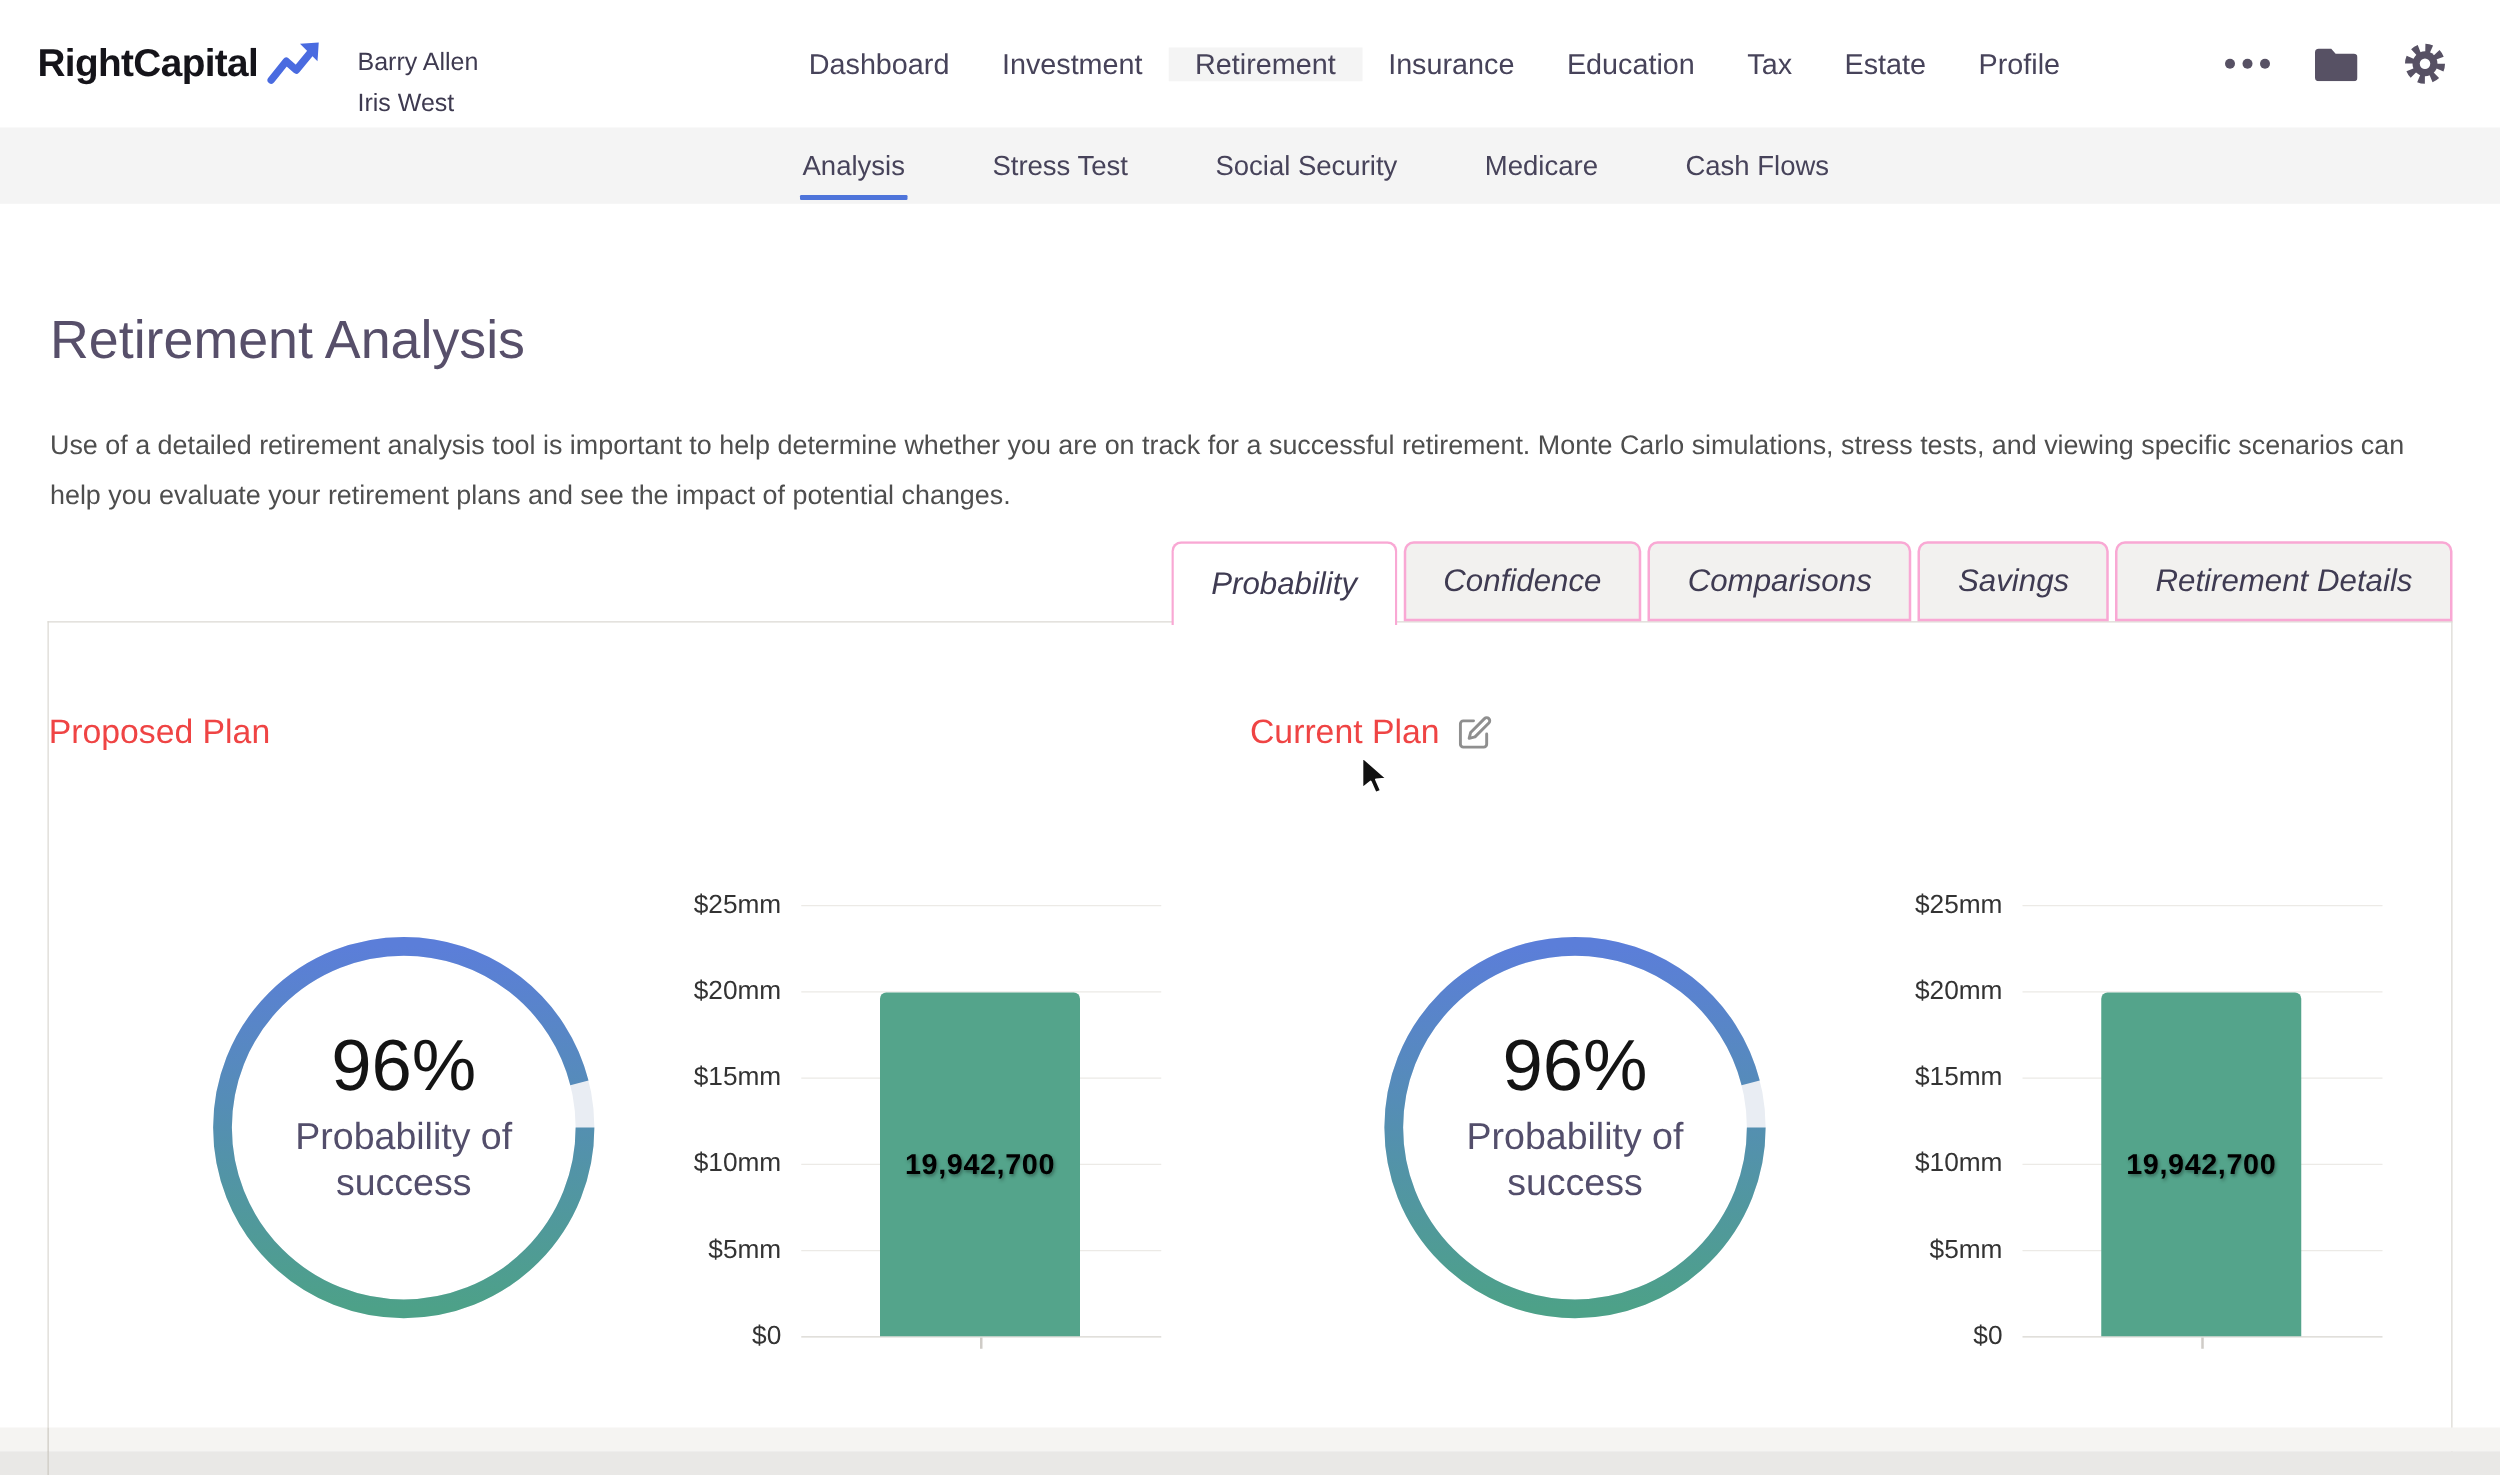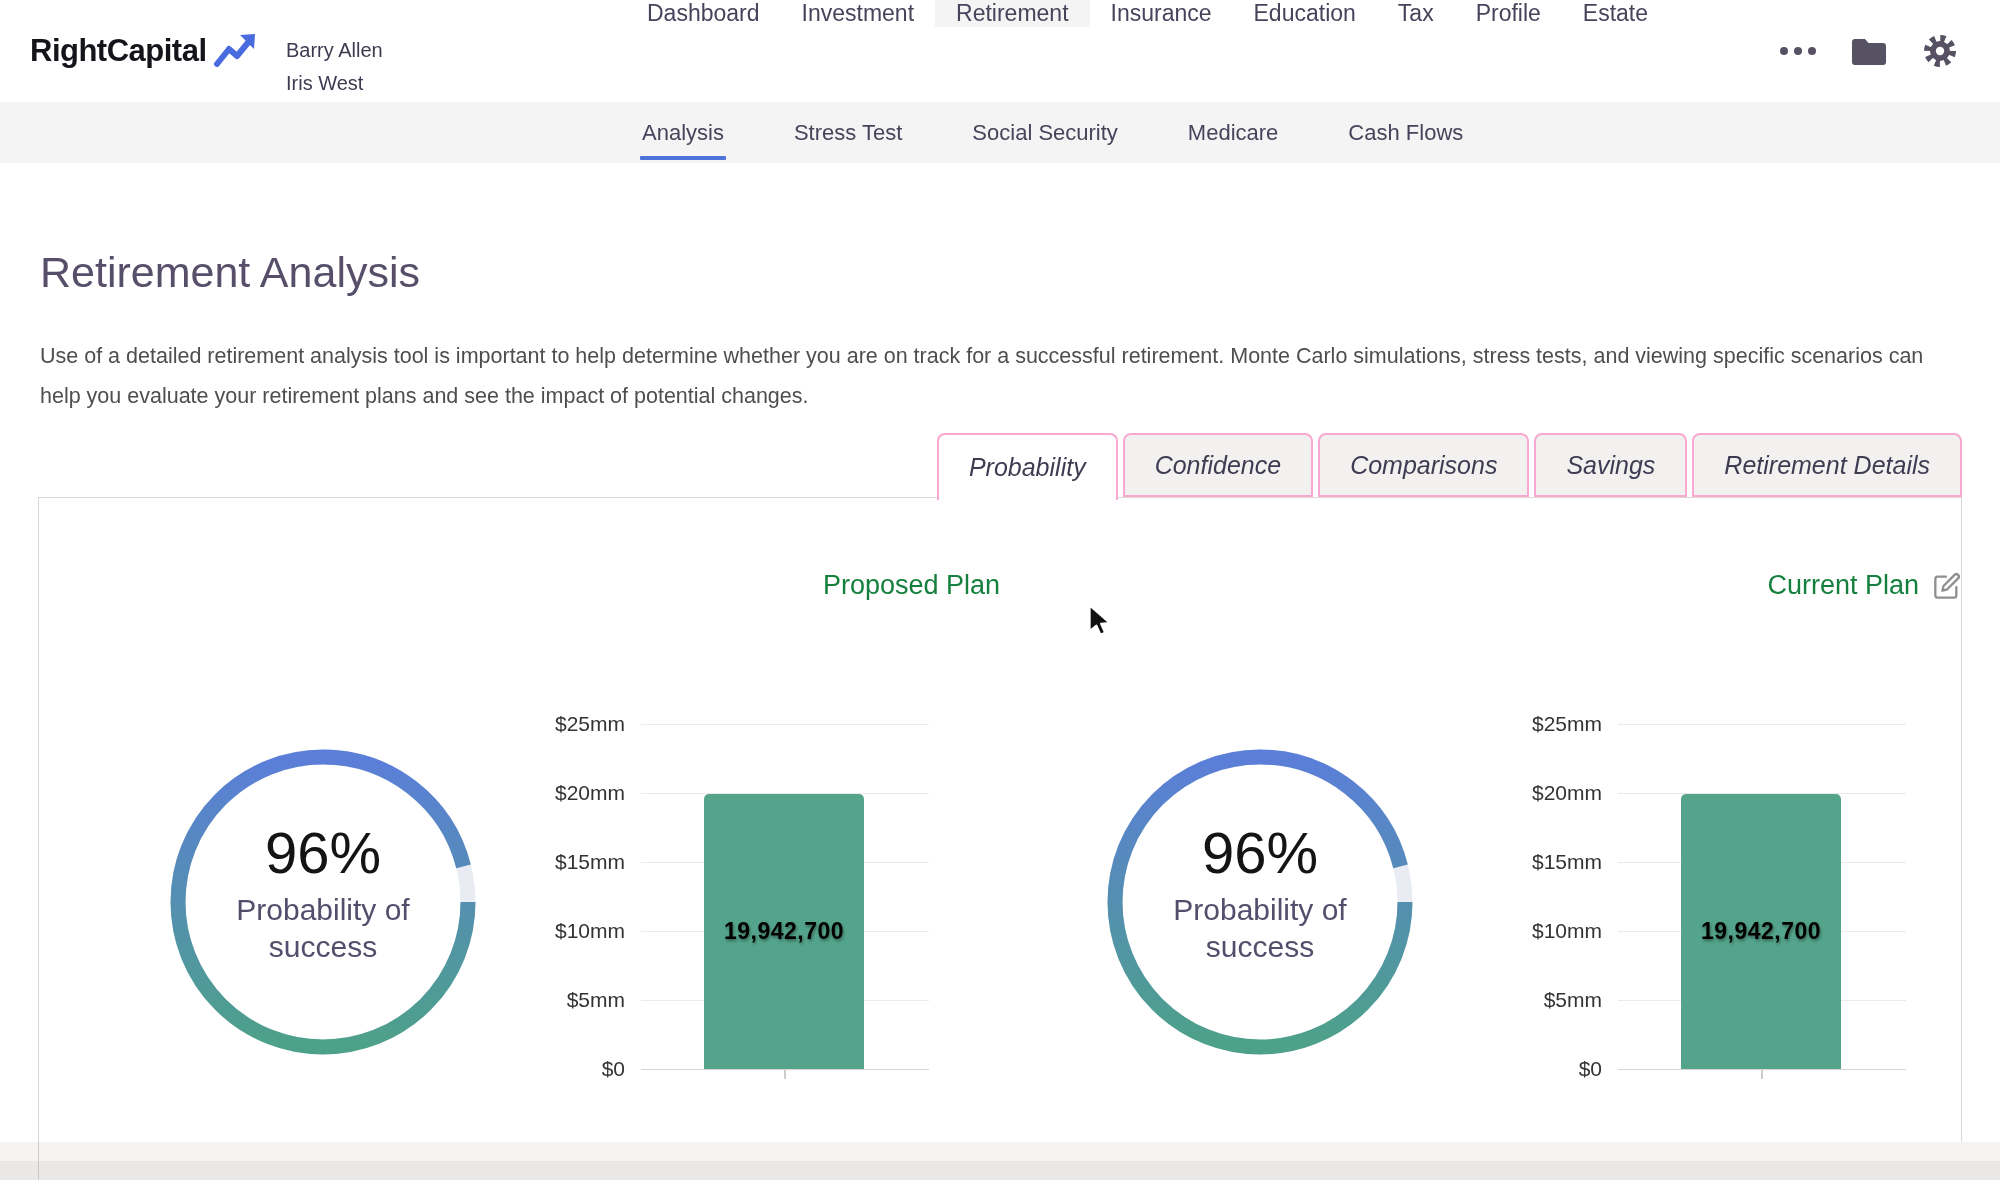--- a/index.html
+++ b/index.html
@@ -5,21 +5,21 @@
   * { margin:0; padding:0; box-sizing:border-box; }
   html,body { background:#fff; }
   body { font-family:"Liberation Sans", sans-serif; }
   .screen { position:relative; width:2000px; height:1180px; background:#fff; overflow:hidden; }
 
   
   .topnav { position:absolute; left:0; top:0; width:2000px; height:102px; background:#fff; }
   .logo-wrap { position:absolute; left:30px; top:0; height:102px; display:flex; align-items:center; gap:6px; cursor:pointer; }
   .logo-text { font-size:31px; font-weight:700; color:#15141a; letter-spacing:-0.5px; }
   .clients { position:absolute; left:286px; top:17px; font-size:20px; color:#3e3a50; line-height:33px; cursor:pointer;margin-top:17px; }
-  .nav { position:absolute; left:626px; top:0; height:102px; display:flex; align-items:flex-start; }
+  .nav { position:absolute; left:626px; top:0; height:102px; display:flex; align-items:center; }
   .nav-item { display:flex; align-items:center; padding:0 21px; font-size:23px; color:#47435a; cursor:pointer; white-space:nowrap; }
   .nav-item.active { background:#f4f4f4; }
   .nav-icons { position:absolute; right:42px; top:0; height:102px; display:flex; align-items:center; gap:36px; }
   .icon-btn { display:flex; align-items:center; justify-content:center; cursor:pointer; }
   .dots { display:flex; gap:6px; }
   .dots i { width:8px; height:8px; border-radius:50%; background:#575164; }
 
   
   .subnav { position:absolute; left:0; top:102px; width:2000px; height:61px; background:#f4f4f4; }
   .subnav-inner { position:absolute; left:640px; top:0; height:100%; display:flex; gap:66px; }
@@ -34,21 +34,21 @@
   .tabs { position:absolute; left:38px; top:433px; width:1924px; height:64px; display:flex; justify-content:flex-end; align-items:stretch; z-index:2; }
   .tab { display:flex; align-items:center; padding:0 30px; margin-left:5px; font-size:25px; color:#3f3b52;
          background:#f2f1ef; border:2px solid #f9a8d4; border-radius:8px 8px 0 0; cursor:pointer; white-space:nowrap;font-style:italic; }
   .tab.active { background:#fff; border-bottom:none; height:67px; z-index:3; }
 
   
   .panel { position:absolute; left:38px; top:497px; width:1924px; height:683px; background:#fff;
            border:1px solid #dcd9d3; border-bottom:none; z-index:1; }
   .half { position:absolute; top:0; width:961px; height:100%; }
   .half.h1 { left:0; } .half.h2 { left:961px; }
-  .plan-title { position:absolute; top:72px; left:0; width:100%; display:flex; justify-content:flex-end; align-items:center; gap:14px; font-size:27px; color:#15803d; }
+  .plan-title { position:absolute; top:72px; left:0; width:100%; display:flex; justify-content:flex-start; align-items:center; gap:14px; font-size:27px; color:#ef4444; }
 
   
   .donut { position:absolute; top:244px; width:320px; height:320px; }
   .half.h1 .donut { left:124px; } .half.h2 .donut { left:100px; }
   .donut-center { position:absolute; inset:0; display:flex; flex-direction:column; align-items:center; justify-content:center; }
   .pct { font-size:58px; color:#141414; line-height:60px; margin-top:-16px; }
   .gauge-label { font-size:30px; color:#534e6b; line-height:37px; width:212px; text-align:center; margin-top:8px; }
 
   
   .barchart { position:absolute; top:212px; width:412px; height:390px; }
@@ -87,22 +87,22 @@
       <div>Iris West</div>
     </div>
 
     <nav class="nav">
       <a class="nav-item">Dashboard</a>
       <a class="nav-item">Investment</a>
       <a class="nav-item active">Retirement</a>
       <a class="nav-item">Insurance</a>
       <a class="nav-item">Education</a>
       <a class="nav-item">Tax</a>
+      <a class="nav-item">Estate</a>
       <a class="nav-item">Profile</a>
-      <a class="nav-item">Estate</a>
     </nav>
 
     <div class="nav-icons">
       <span class="icon-btn dots">
           <i></i>
           <i></i>
           <i></i>
         </span>
       <span class="icon-btn">
         <svg width="34" height="28" viewBox="0 0 34 28">

